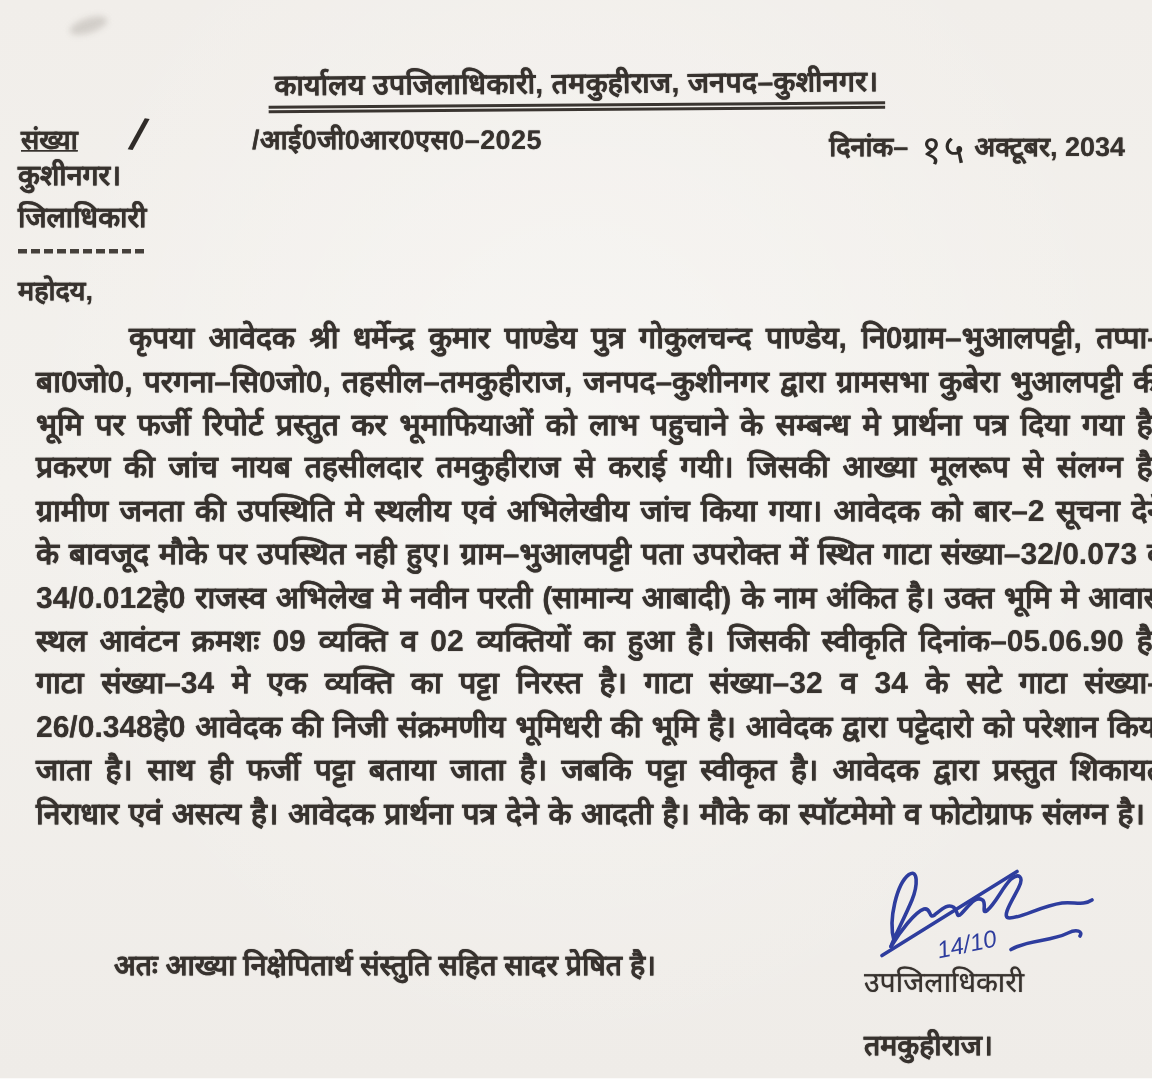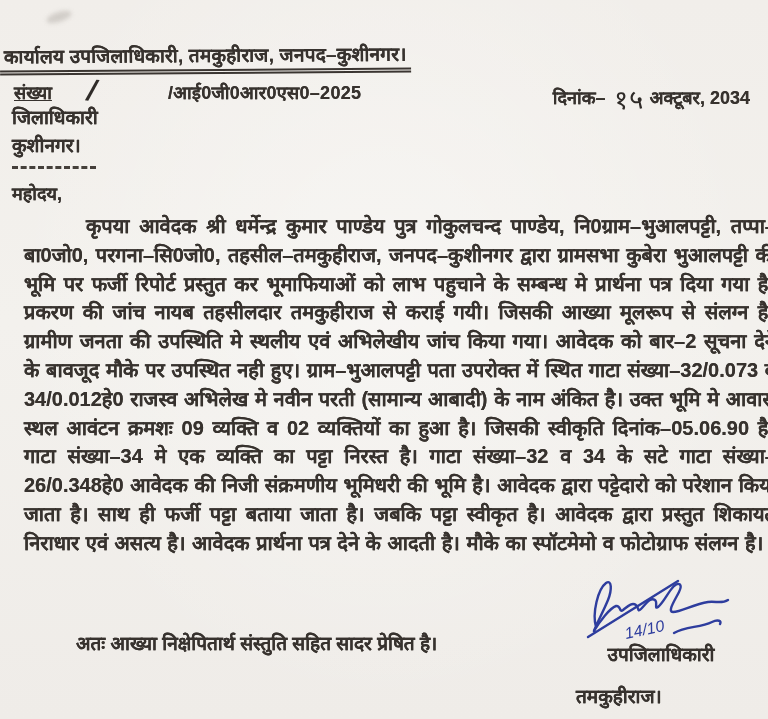--- a/index.html
+++ b/index.html
@@ -15,21 +15,21 @@
   }
   .txt{ text-shadow:0 0 0.6px rgba(45,40,35,0.85); }
 
   .scan-smudge{
     position:absolute;left:46px;top:12px;width:26px;height:10px;
     background:rgba(120,112,104,0.25);border-radius:50%;
     filter:blur(2px);transform:rotate(-18deg);
   }
 
   .office-header{
-    position:absolute;top:42px;left:0;width:100%;
+    position:absolute;top:42px;left:0;width:100%;text-align:center;
   }
   .office-header .title-text{
     display:inline-block;
     font-size:19px;font-weight:700;letter-spacing:0.2px;
     padding:0 4px 1px 4px;
     border-bottom:5px double #3a3531;
     transform:rotate(-0.4deg);
   }
 
   .ref-line{ position:absolute;top:78px;left:0;width:100%;height:30px;font-size:18px;font-weight:700; }
@@ -62,22 +62,22 @@
   }
 
   .closing-line{
     position:absolute;left:76px;top:594px;
     font-size:19px;font-weight:700;margin-top:36px;
   }
 
   .signature-block{ position:absolute;left:560px;top:575px;width:200px;height:140px; }
   .signature-svg{ position:absolute;left:20px;top:0; }
   .signer-designation{
-    position:absolute;left:16px;top:66px;width:170px;text-align:center;
-    font-size:19px;font-weight:700;
+    position:absolute;left:16px;top:66px;width:170px;
+    font-size:19px;font-weight:400;
   }
   .signer-place{
     position:absolute;left:16px;top:108px;width:160px;text-align:left;
     font-size:19px;font-weight:700;
   }
 </style>
 </head>
 <body>
 
 <div class="page">
@@ -91,22 +91,22 @@
   <div class="ref-line">
     <span class="ref-label txt">संख्या</span>
     <span class="hand-slash">/</span>
     <span class="ref-number txt">/आई0जी0आर0एस0–2025</span>
     <span class="date-group">
       <span class="txt">दिनांक–</span><span class="hand-day">१५</span><span class="txt">अक्टूबर, 2034</span>
     </span>
   </div>
 
   <div class="addressee">
+    <div class="txt">कुशीनगर।</div>
     <div class="txt">जिलाधिकारी</div>
-    <div class="txt">कुशीनगर।</div>
   </div>
 
   <div class="dash-separator"></div>
 
   <div class="salutation txt">महोदय,</div>
 
   <div class="body-paragraph txt">कृपया आवेदक श्री धर्मेन्द्र कुमार पाण्डेय पुत्र गोकुलचन्द पाण्डेय, नि0ग्राम–भुआलपट्टी, तप्पा–बा0जो0, परगना–सि0जो0, तहसील–तमकुहीराज, जनपद–कुशीनगर द्वारा ग्रामसभा कुबेरा भुआलपट्टी की भूमि पर फर्जी रिपोर्ट प्रस्तुत कर भूमाफियाओं को लाभ पहुचाने के सम्बन्ध मे प्रार्थना पत्र दिया गया है। प्रकरण की जांच नायब तहसीलदार तमकुहीराज से कराई गयी। जिसकी आख्या मूलरूप से संलग्न है। ग्रामीण जनता की उपस्थिति मे स्थलीय एवं अभिलेखीय जांच किया गया। आवेदक को बार–2 सूचना देने के बावजूद मौके पर उपस्थित नही हुए। ग्राम–भुआलपट्टी पता उपरोक्त में स्थित गाटा संख्या–32/0.073 व 34/0.012हे0 राजस्व अभिलेख मे नवीन परती (सामान्य आबादी) के नाम अंकित है। उक्त भूमि मे आवास स्थल आवंटन क्रमशः 09 व्यक्ति व 02 व्यक्तियों का हुआ है। जिसकी स्वीकृति दिनांक–05.06.90 है। गाटा संख्या–34 मे एक व्यक्ति का पट्टा निरस्त है। गाटा संख्या–32 व 34 के सटे गाटा संख्या–26/0.348हे0 आवेदक की निजी संक्रमणीय भूमिधरी की भूमि है। आवेदक द्वारा पट्टेदारो को परेशान किया जाता है। साथ ही फर्जी पट्टा बताया जाता है। जबकि पट्टा स्वीकृत है। आवेदक द्वारा प्रस्तुत शिकायत निराधार एवं असत्य है। आवेदक प्रार्थना पत्र देने के आदती है। मौके का स्पॉटमेमो व फोटोग्राफ संलग्न है।</div>
 
   <div class="closing-line txt">अतः आख्या निक्षेपितार्थ संस्तुति सहित सादर प्रेषित है।</div>
 

